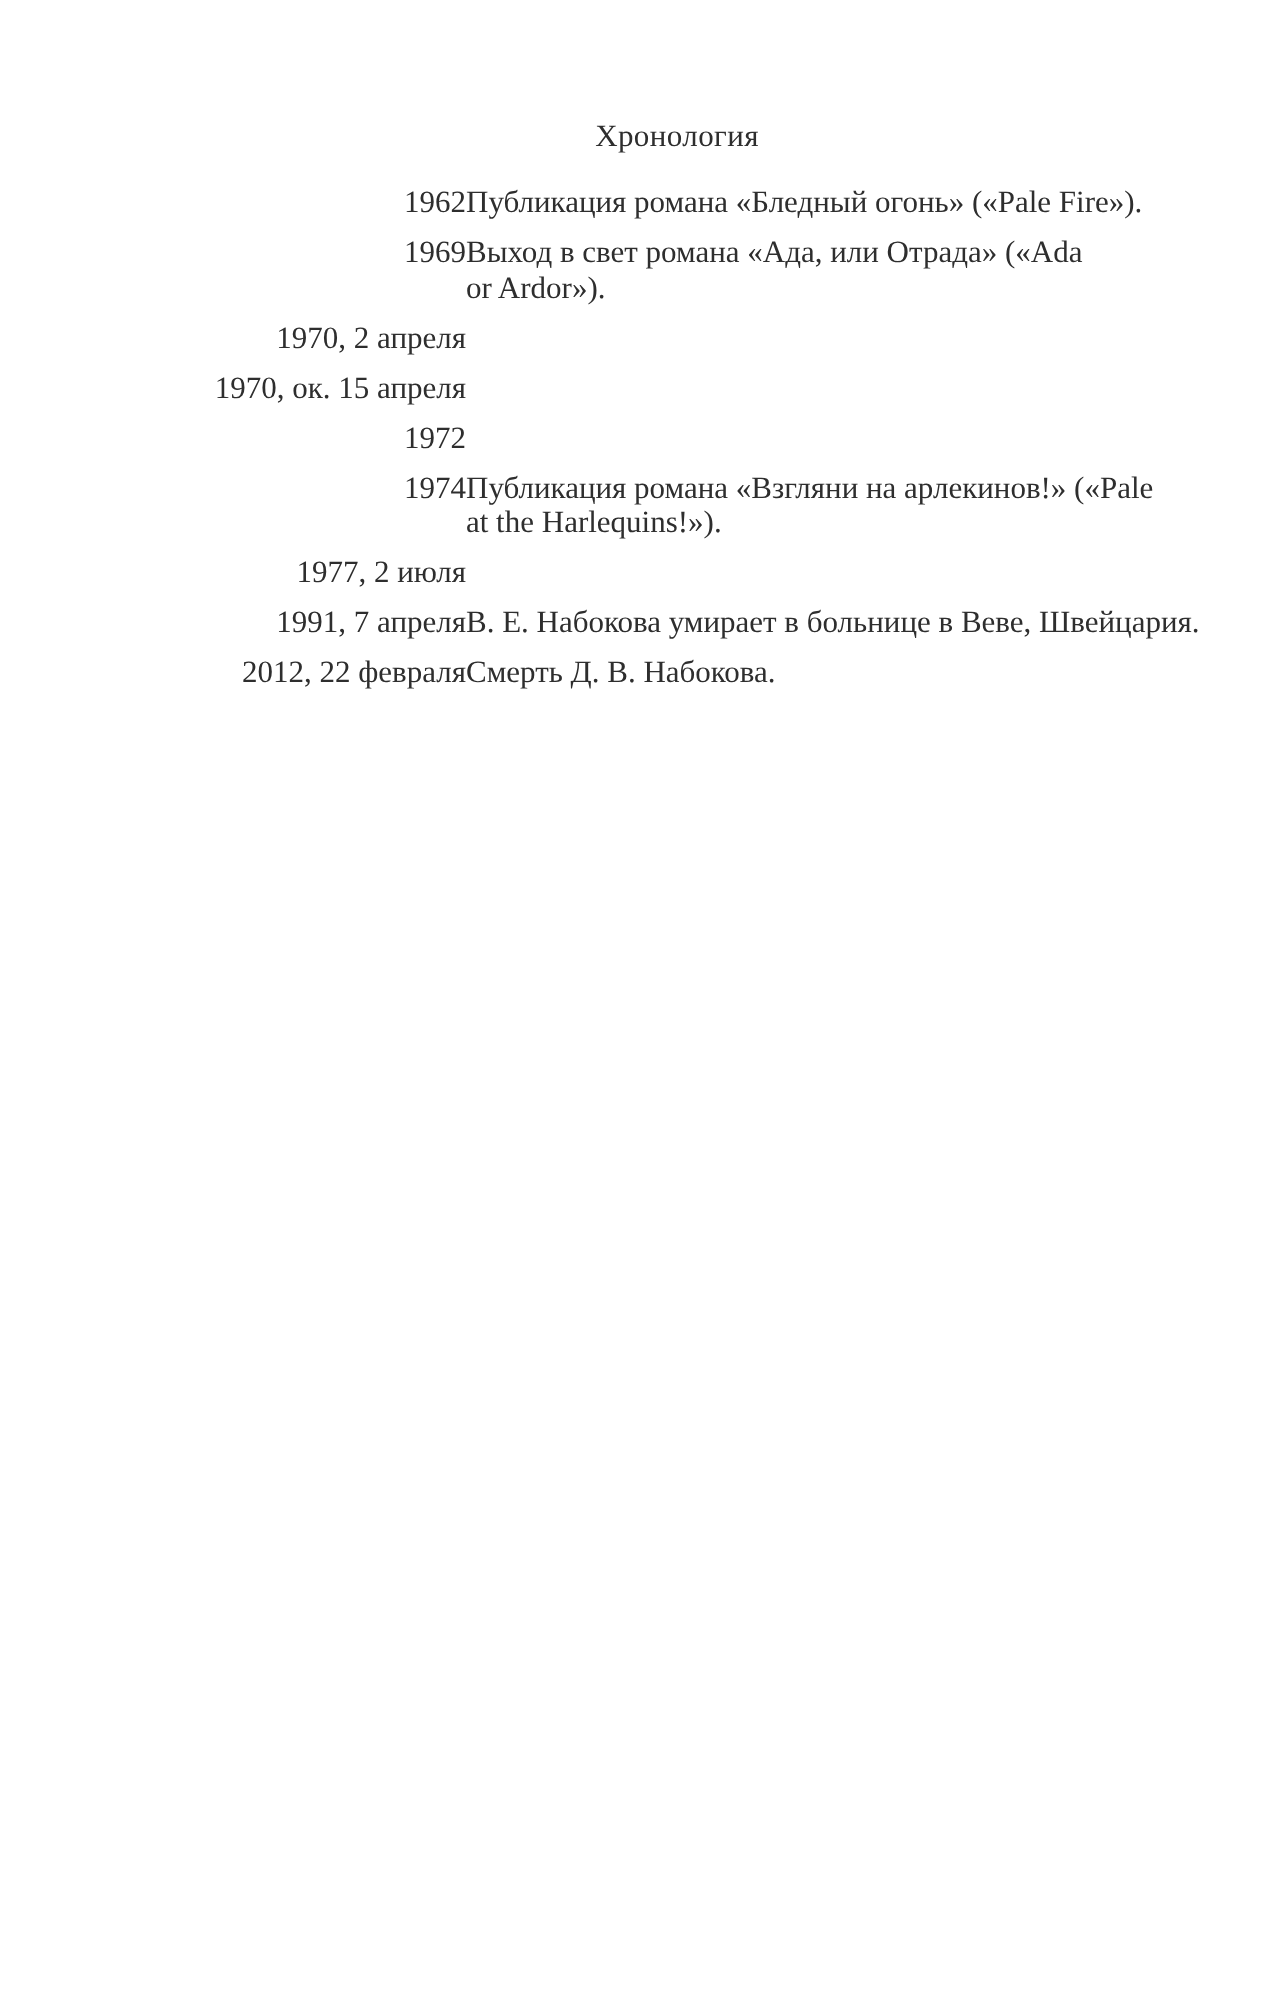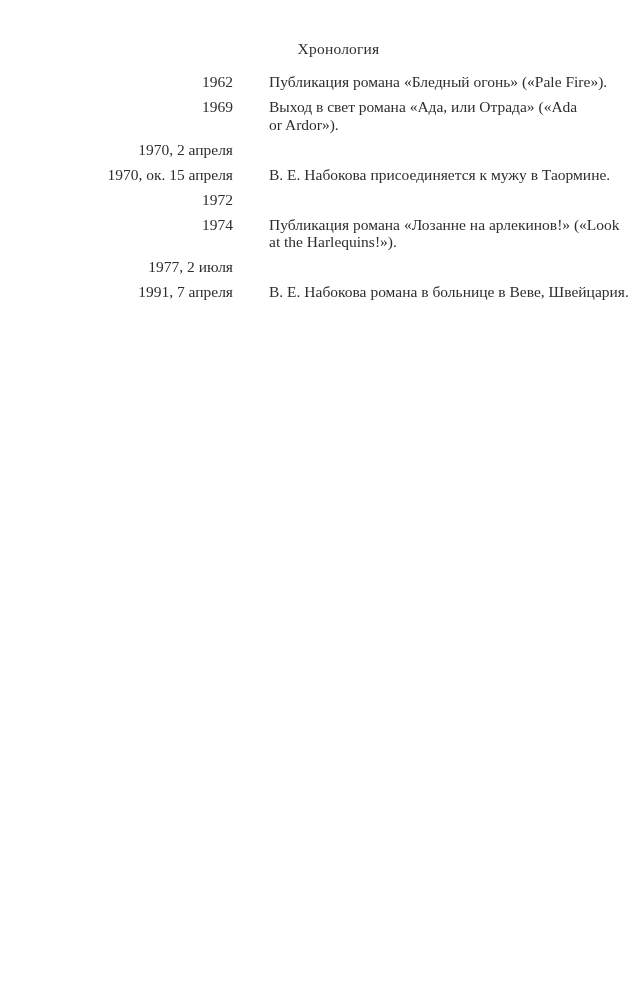--- a/index.html
+++ b/index.html
@@ -12,21 +12,21 @@
     width: 644px;
     height: 1000px;
     background: #ffffff;
     font-family: "Liberation Serif", "DejaVu Serif", serif;
     color: #2e2e2e;
     overflow: hidden;
   }
   .content {
     position: absolute;
     left: 97px;
-    top: 40px;
+    top: 60px;
     width: 483px;
   }
   .page-title {
     text-align: center;
     font-size: 15.5px;
     line-height: 18px;
     margin-bottom: 15px;
     letter-spacing: 0.2px;
   }
   .chron-row {
@@ -39,21 +39,20 @@
   .date-cell {
     width: 136px;
     flex: 0 0 136px;
     white-space: pre;
     text-align: right;
   }
   .event-cell {
     flex: 1 1 auto;
     white-space: pre;
     overflow: visible;
-    margin-left: 36px;
   }
 </style>
 </head>
 <body>
 
 <div class="page">
   <div class="content">
 
     <div class="page-title">Хронология</div>
 
@@ -69,38 +68,41 @@
         <div class="event-cell">Выход в свет романа «Ада, или Отрада» («Ada
 or Ardor»).</div>
       </div>
 
       <div class="chron-row">
         <div class="date-cell">1970, 2 апреля</div>
       </div>
 
       <div class="chron-row">
         <div class="date-cell">1970, ок. 15 апреля</div>
-        <div class="event-cell">В. Е. Набокова присоединяется к мужу в Таормине.</div>
       </div>
 
       <div class="chron-row">
         <div class="date-cell">1972</div>
       </div>
 
       <div class="chron-row">
         <div class="date-cell">1974</div>
-        <div class="event-cell">Публикация романа «Лозанне на арлекинов!» («Look
+        <div class="event-cell">Публикация романа «Взгляни на арлекинов!» («Pale
 at the Harlequins!»).</div>
       </div>
 
       <div class="chron-row">
         <div class="date-cell">1977, 2 июля</div>
       </div>
 
       <div class="chron-row">
         <div class="date-cell">1991, 7 апреля</div>
-        <div class="event-cell">В. Е. Набокова романа в больнице в Веве, Швейцария.</div>
+        <div class="event-cell">В. Е. Набокова умирает в больнице в Веве, Швейцария.</div>
       </div>
 
+      <div class="chron-row">
+        <div class="date-cell">2012, 22 февраля</div>
+        <div class="event-cell">Смерть Д. В. Набокова.</div>
+      </div>
 
     </div>
   </div>
 </div>
 
 </body></html>

